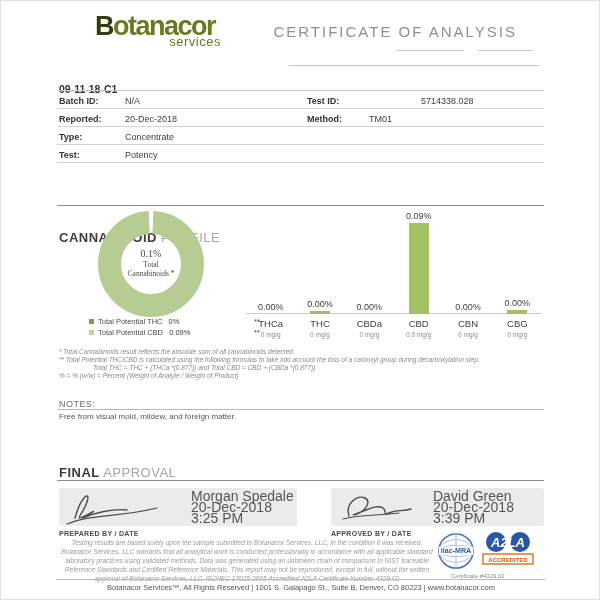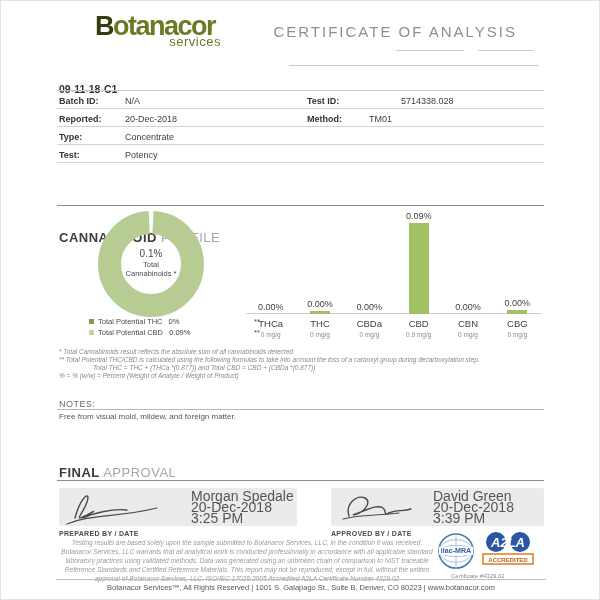--- a/index.html
+++ b/index.html
@@ -25,21 +25,21 @@
   .inforow span{position:absolute;top:5px;white-space:nowrap;}
   .ilabel{font-weight:bold;color:#333;}
   .ival{color:#3d3d3d;}
 
   
   .sec-h{font-size:13px;letter-spacing:.5px;}
   .sec-strong{font-weight:bold;color:#3c3c3c;}
   .sec-light{color:#a6a6a6;}
 
   
-  .donut-center{text-align:center;color:#4a4a4a;line-height:9px;}
+  .donut-center{text-align:center;color:#4a4a4a;line-height:9px;font-family:Liberation Serif, serif;}
   .donut-val{font-size:10px;margin-bottom:2px;}
   .donut-lab{font-size:7.5px;}
   .legend-row{font-size:7.5px;color:#4a4a4a;height:11px;white-space:nowrap;}
   .legend-sq{display:inline-block;width:5px;height:5px;margin-right:4px;position:relative;top:0px;}
   .legend-note{position:absolute;left:165px;}
 
   
   .bar-chart{height:131px;}
   .bar-col{position:absolute;top:0;height:131px;text-align:center;}
   .bar-pct{position:absolute;left:0;right:0;font-size:9px;color:#3d3d3d;}
@@ -79,21 +79,21 @@
   <div class="abs redact" style="left:477px;top:49px;width:55px;"></div>
   <div class="abs redact" style="left:288px;top:64px;width:250px;"></div>
 
   <div class="abs sample-id" style="left:58px;top:82px;">09-11-18-C1</div>
   <div class="abs hline" style="left:56px;top:89px;width:487px;"></div>
 
   <div class="abs inforow" style="left:56px;top:90px;width:487px;">
     <span class="ilabel" style="left:2px;">Batch ID:</span>
     <span class="ival" style="left:68px;">N/A</span>
     <span class="ilabel" style="left:250px;">Test ID:</span>
-    <span class="ival" style="left:296px;padding-left:48px;">5714338.028</span>
+    <span class="ival" style="left:316px;padding-left:48px;">5714338.028</span>
   </div>
   <div class="abs inforow" style="left:56px;top:108px;width:487px;">
     <span class="ilabel" style="left:2px;">Reported:</span>
     <span class="ival" style="left:68px;">20-Dec-2018</span>
     <span class="ilabel" style="left:250px;">Method:</span>
     <span class="ival" style="left:312px;">TM01</span>
   </div>
   <div class="abs inforow" style="left:56px;top:126px;width:487px;">
     <span class="ilabel" style="left:2px;">Type:</span>
     <span class="ival" style="left:68px;">Concentrate</span>

